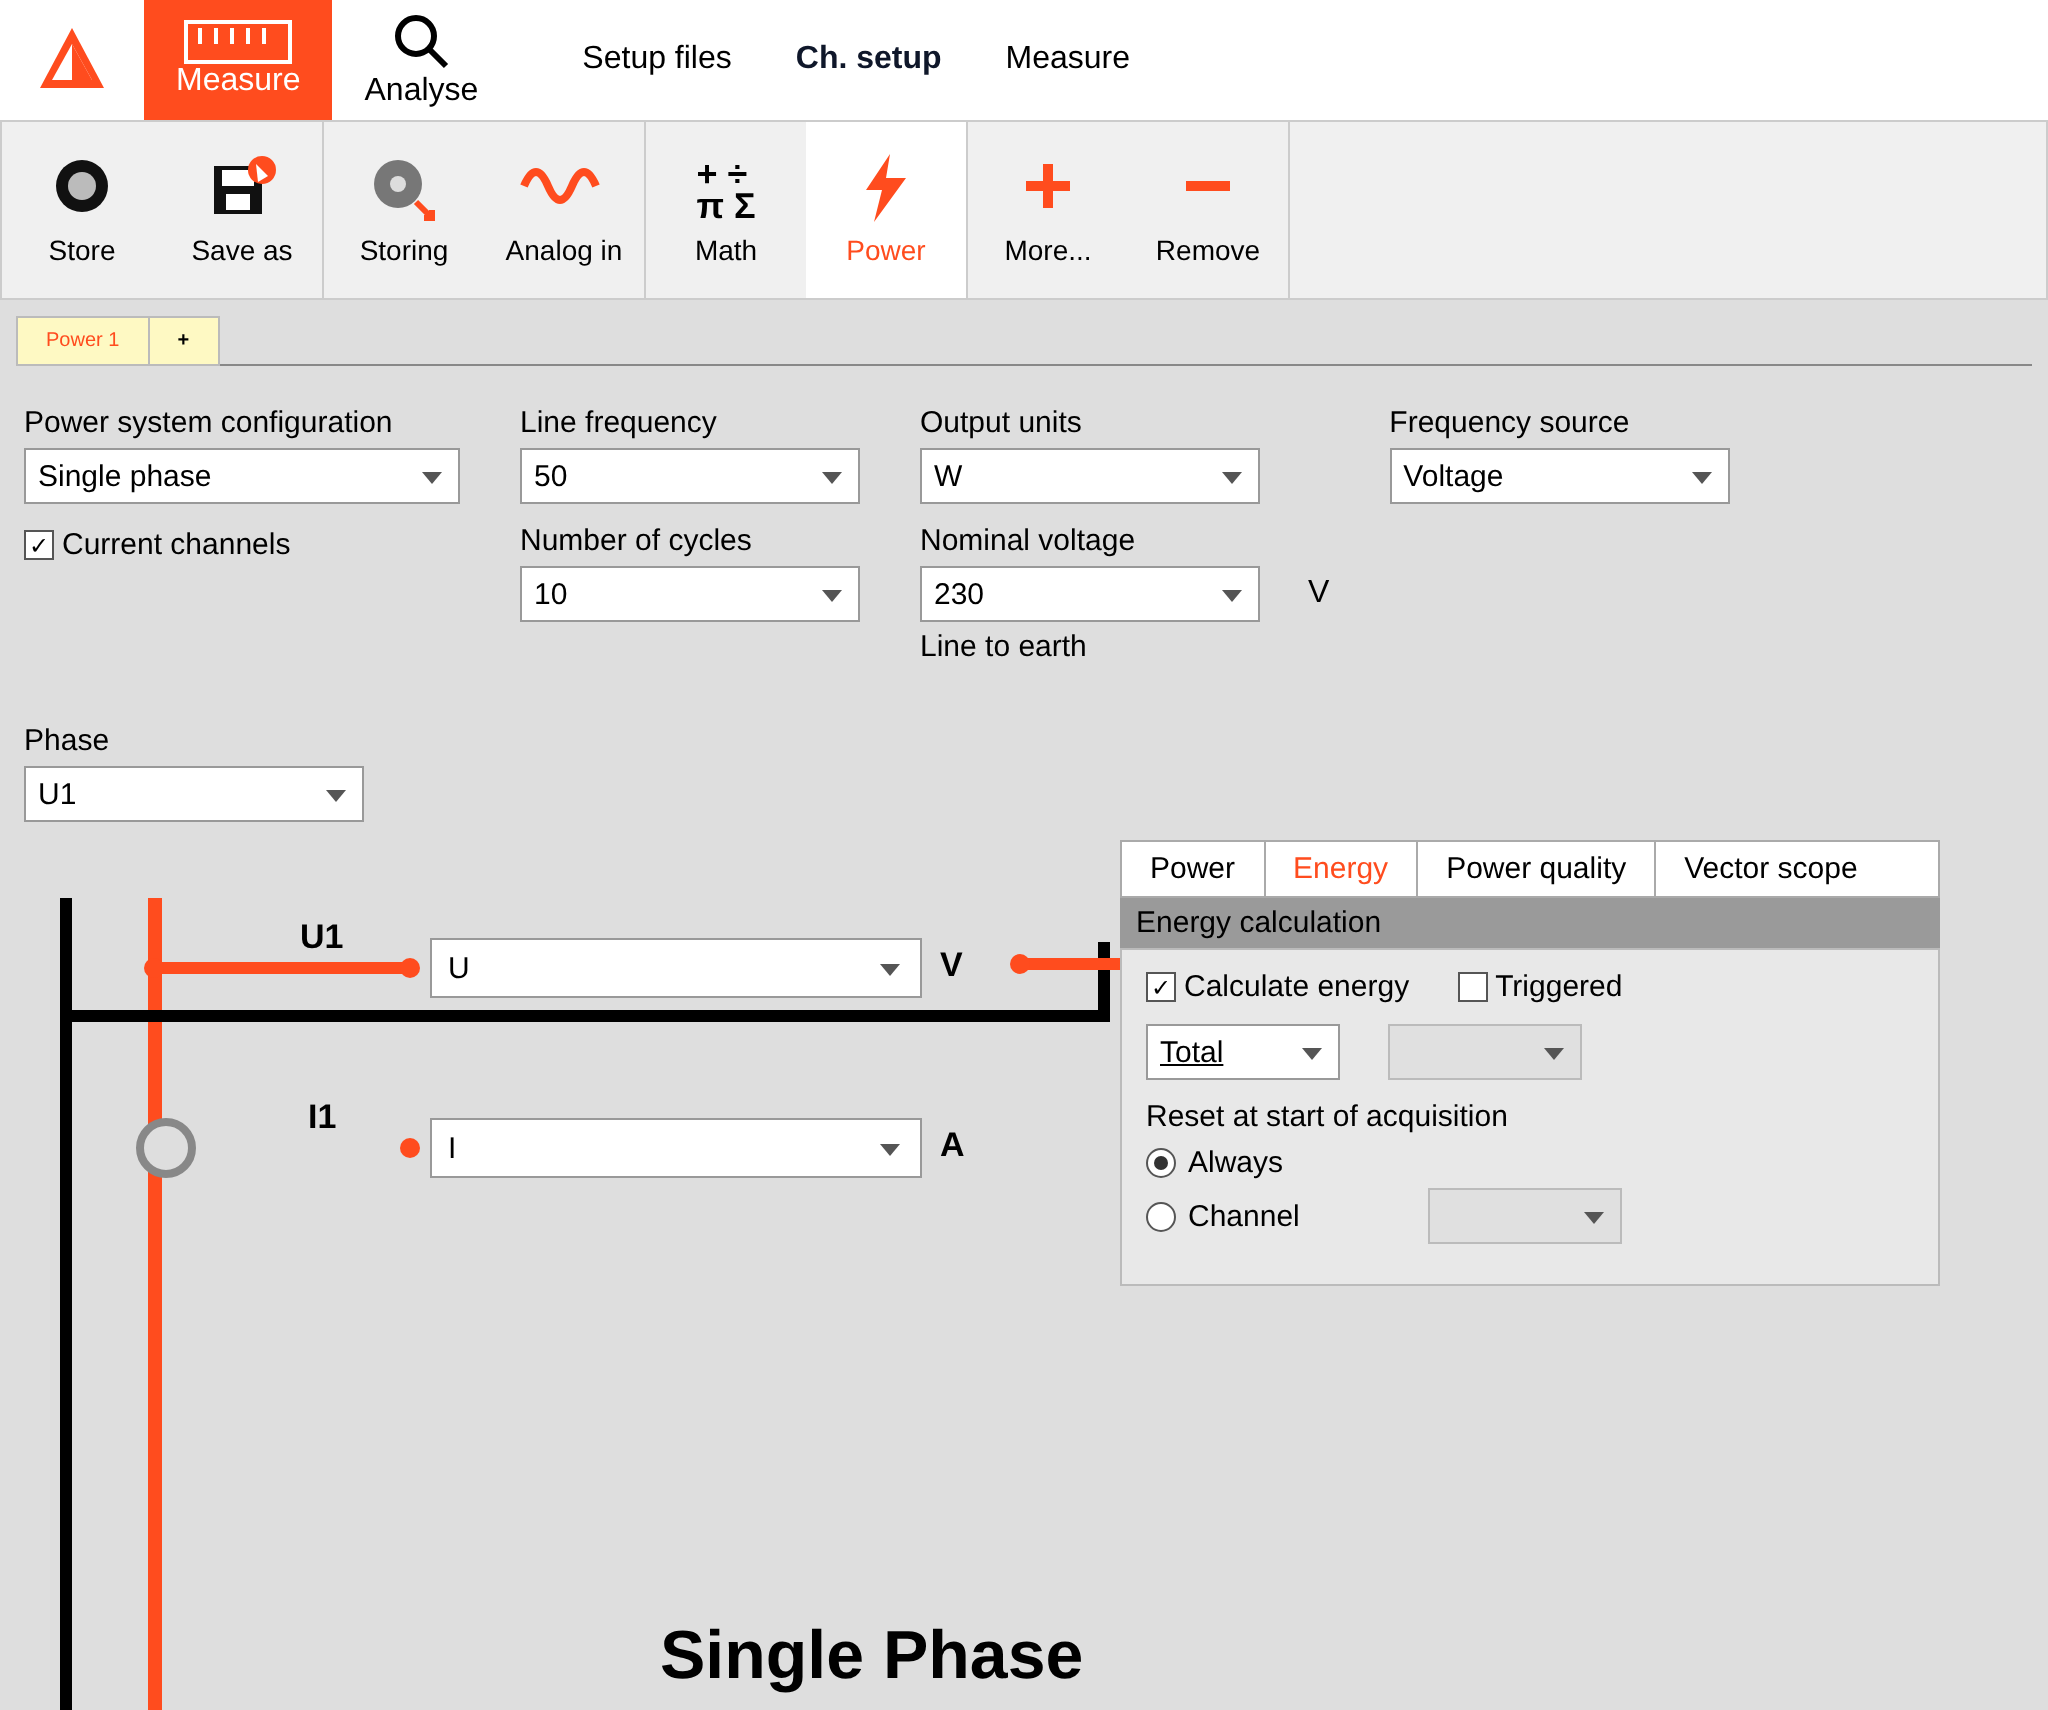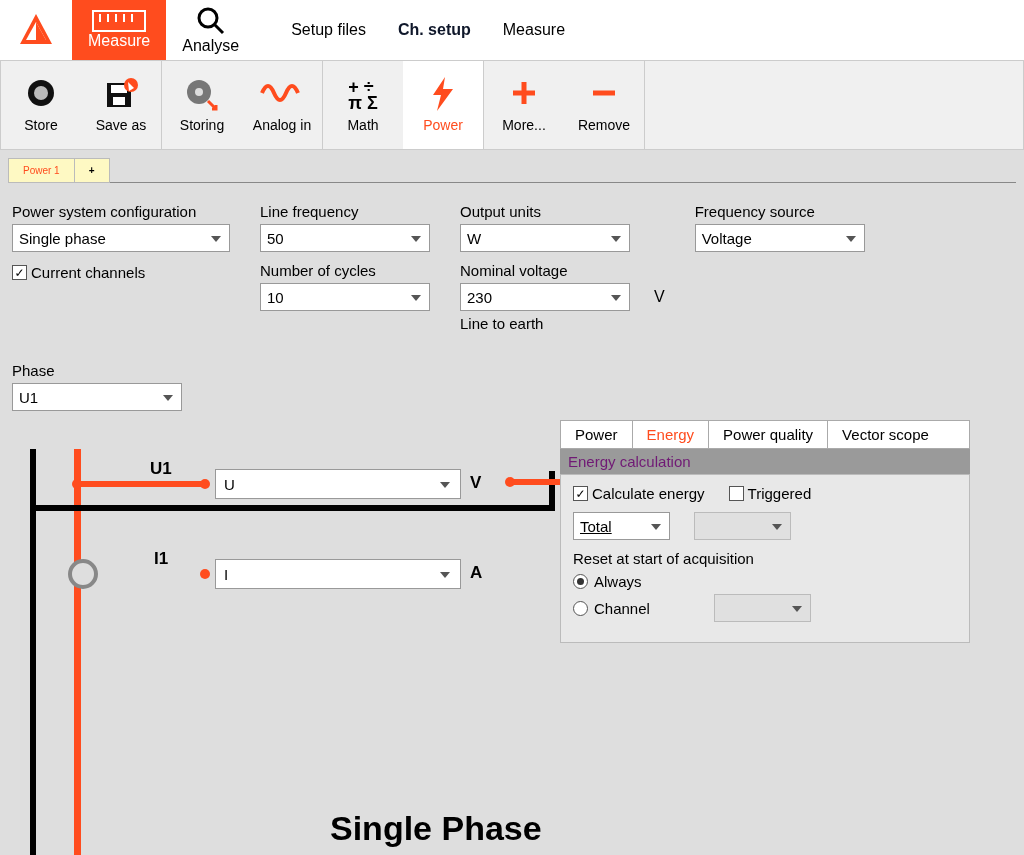--- a/index.html
+++ b/index.html
@@ -56,21 +56,21 @@
 .sel-box::after { content:""; position:absolute; right:10px; top:12px; border-left:5px solid transparent; border-right:5px solid transparent; border-top:6px solid #555;}
 .unit-lbl { position:absolute; font-weight:bold; font-size:17px; }
 .big-title { position:absolute; left:310px; top:360px; font-size:34px; font-weight:bold; }
 
 
 .energy-panel { position:absolute; left:560px; top:420px; width:410px; }
 .sub-tabs { display:flex; border:1px solid #aaa; background:#f5f5f5;}
 .sub-tab { padding:5px 14px; font-size:15px; border-right:1px solid #aaa; background:#fff;}
 .sub-tab.active { color:#ff4c1e; background:#fff; }
 .sub-tab:last-child { border-right:none; flex:1; }
-.panel-hdr { background:#9a9a9a; color:#701a75; padding:4px 8px; font-size:15px; }
+.panel-hdr { background:#9a9a9a; color:#000000; padding:4px 8px; font-size:15px; }
 .panel-body { background:#e8e8e8; border:1px solid #bbb; padding:10px 12px; }
 .row { display:flex; gap:24px; align-items:center; margin-bottom:10px;}
 .select.gray { background:#e0e0e0; border:1px solid #bbb; }
 </style>
 </head>
 <body>
 
 <div class="top-menu">
   <div class="logo-tab">
     <svg width="40" height="40" viewBox="0 0 40 40">

